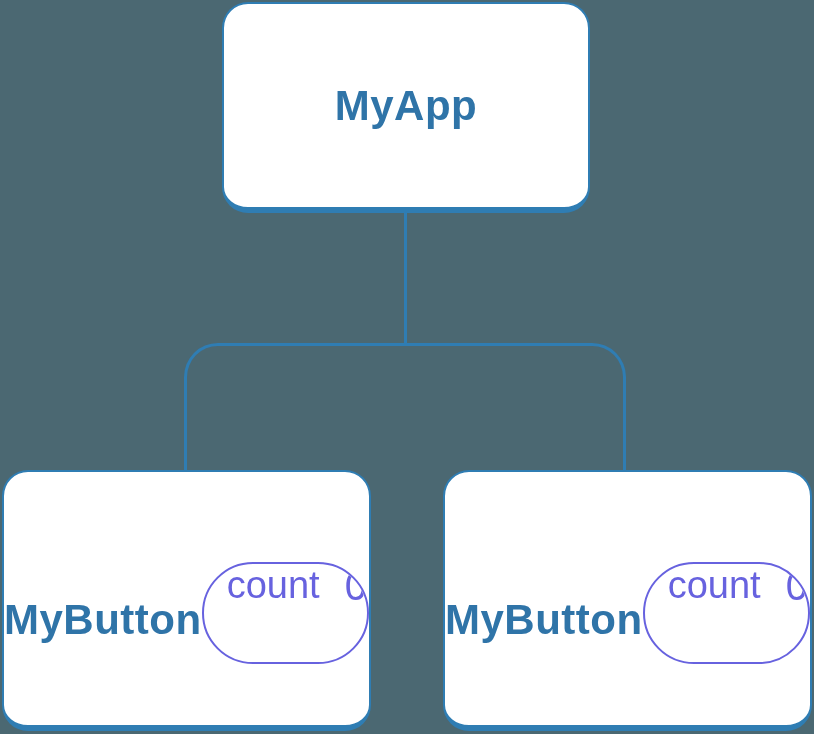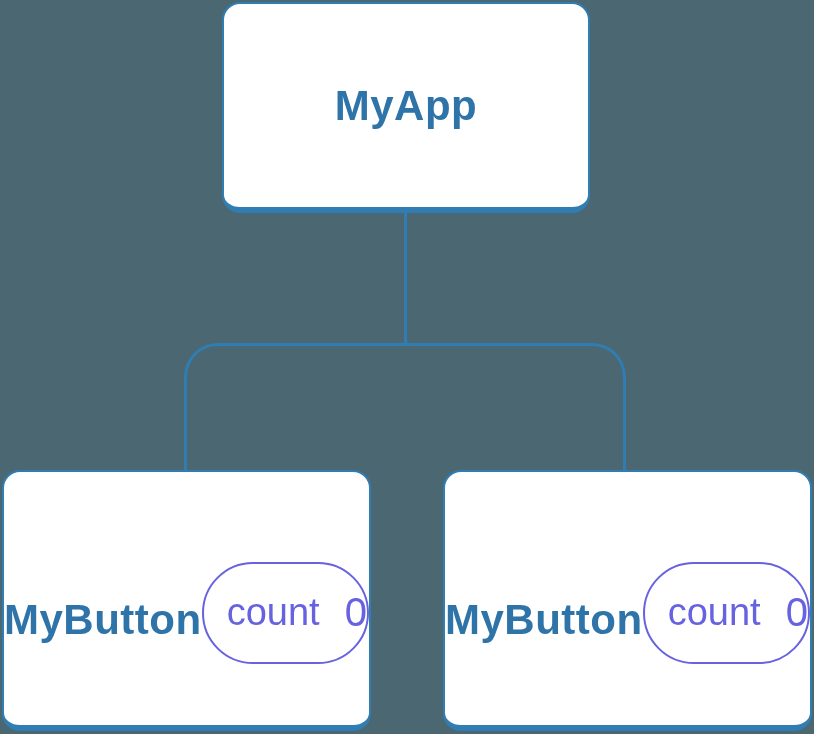--- a/index.html
+++ b/index.html
@@ -19,21 +19,21 @@
     width: 814px;
     height: 734px;
     background: var(--background);
     overflow: hidden;
   }
   .node {
     position: absolute;
     background: var(--node-bg);
     border: 2px solid var(--stroke-blue);
     border-bottom-width: 6px;
-    border-radius: 18px;
+    border-radius: 26px;
     box-sizing: border-box;
   }
   .node-label {
     font-weight: bold;
     font-size: 42px;
     color: var(--text-blue);
     letter-spacing: 0.5px;
   }
   .root {
     left: 222px; top: 2px;
@@ -63,21 +63,21 @@
     border-radius: 34px 34px 0 0;
     box-sizing: border-box;
   }
   .pill {
     margin-top: 28px;
     width: 266px; height: 102px;
     border: 2.5px solid var(--accent-purple);
     border-radius: 60px;
     box-sizing: border-box;
     display: flex;
-    align-items: center;
+    align-items: flex-start;
     overflow: hidden;
     background: var(--node-bg);
   }
   .pill-name {
     width: 172px;
     display: flex; align-items: center; justify-content: center;
     font-size: 38px;
     color: var(--accent-purple);
   }
   .pill-divider {

